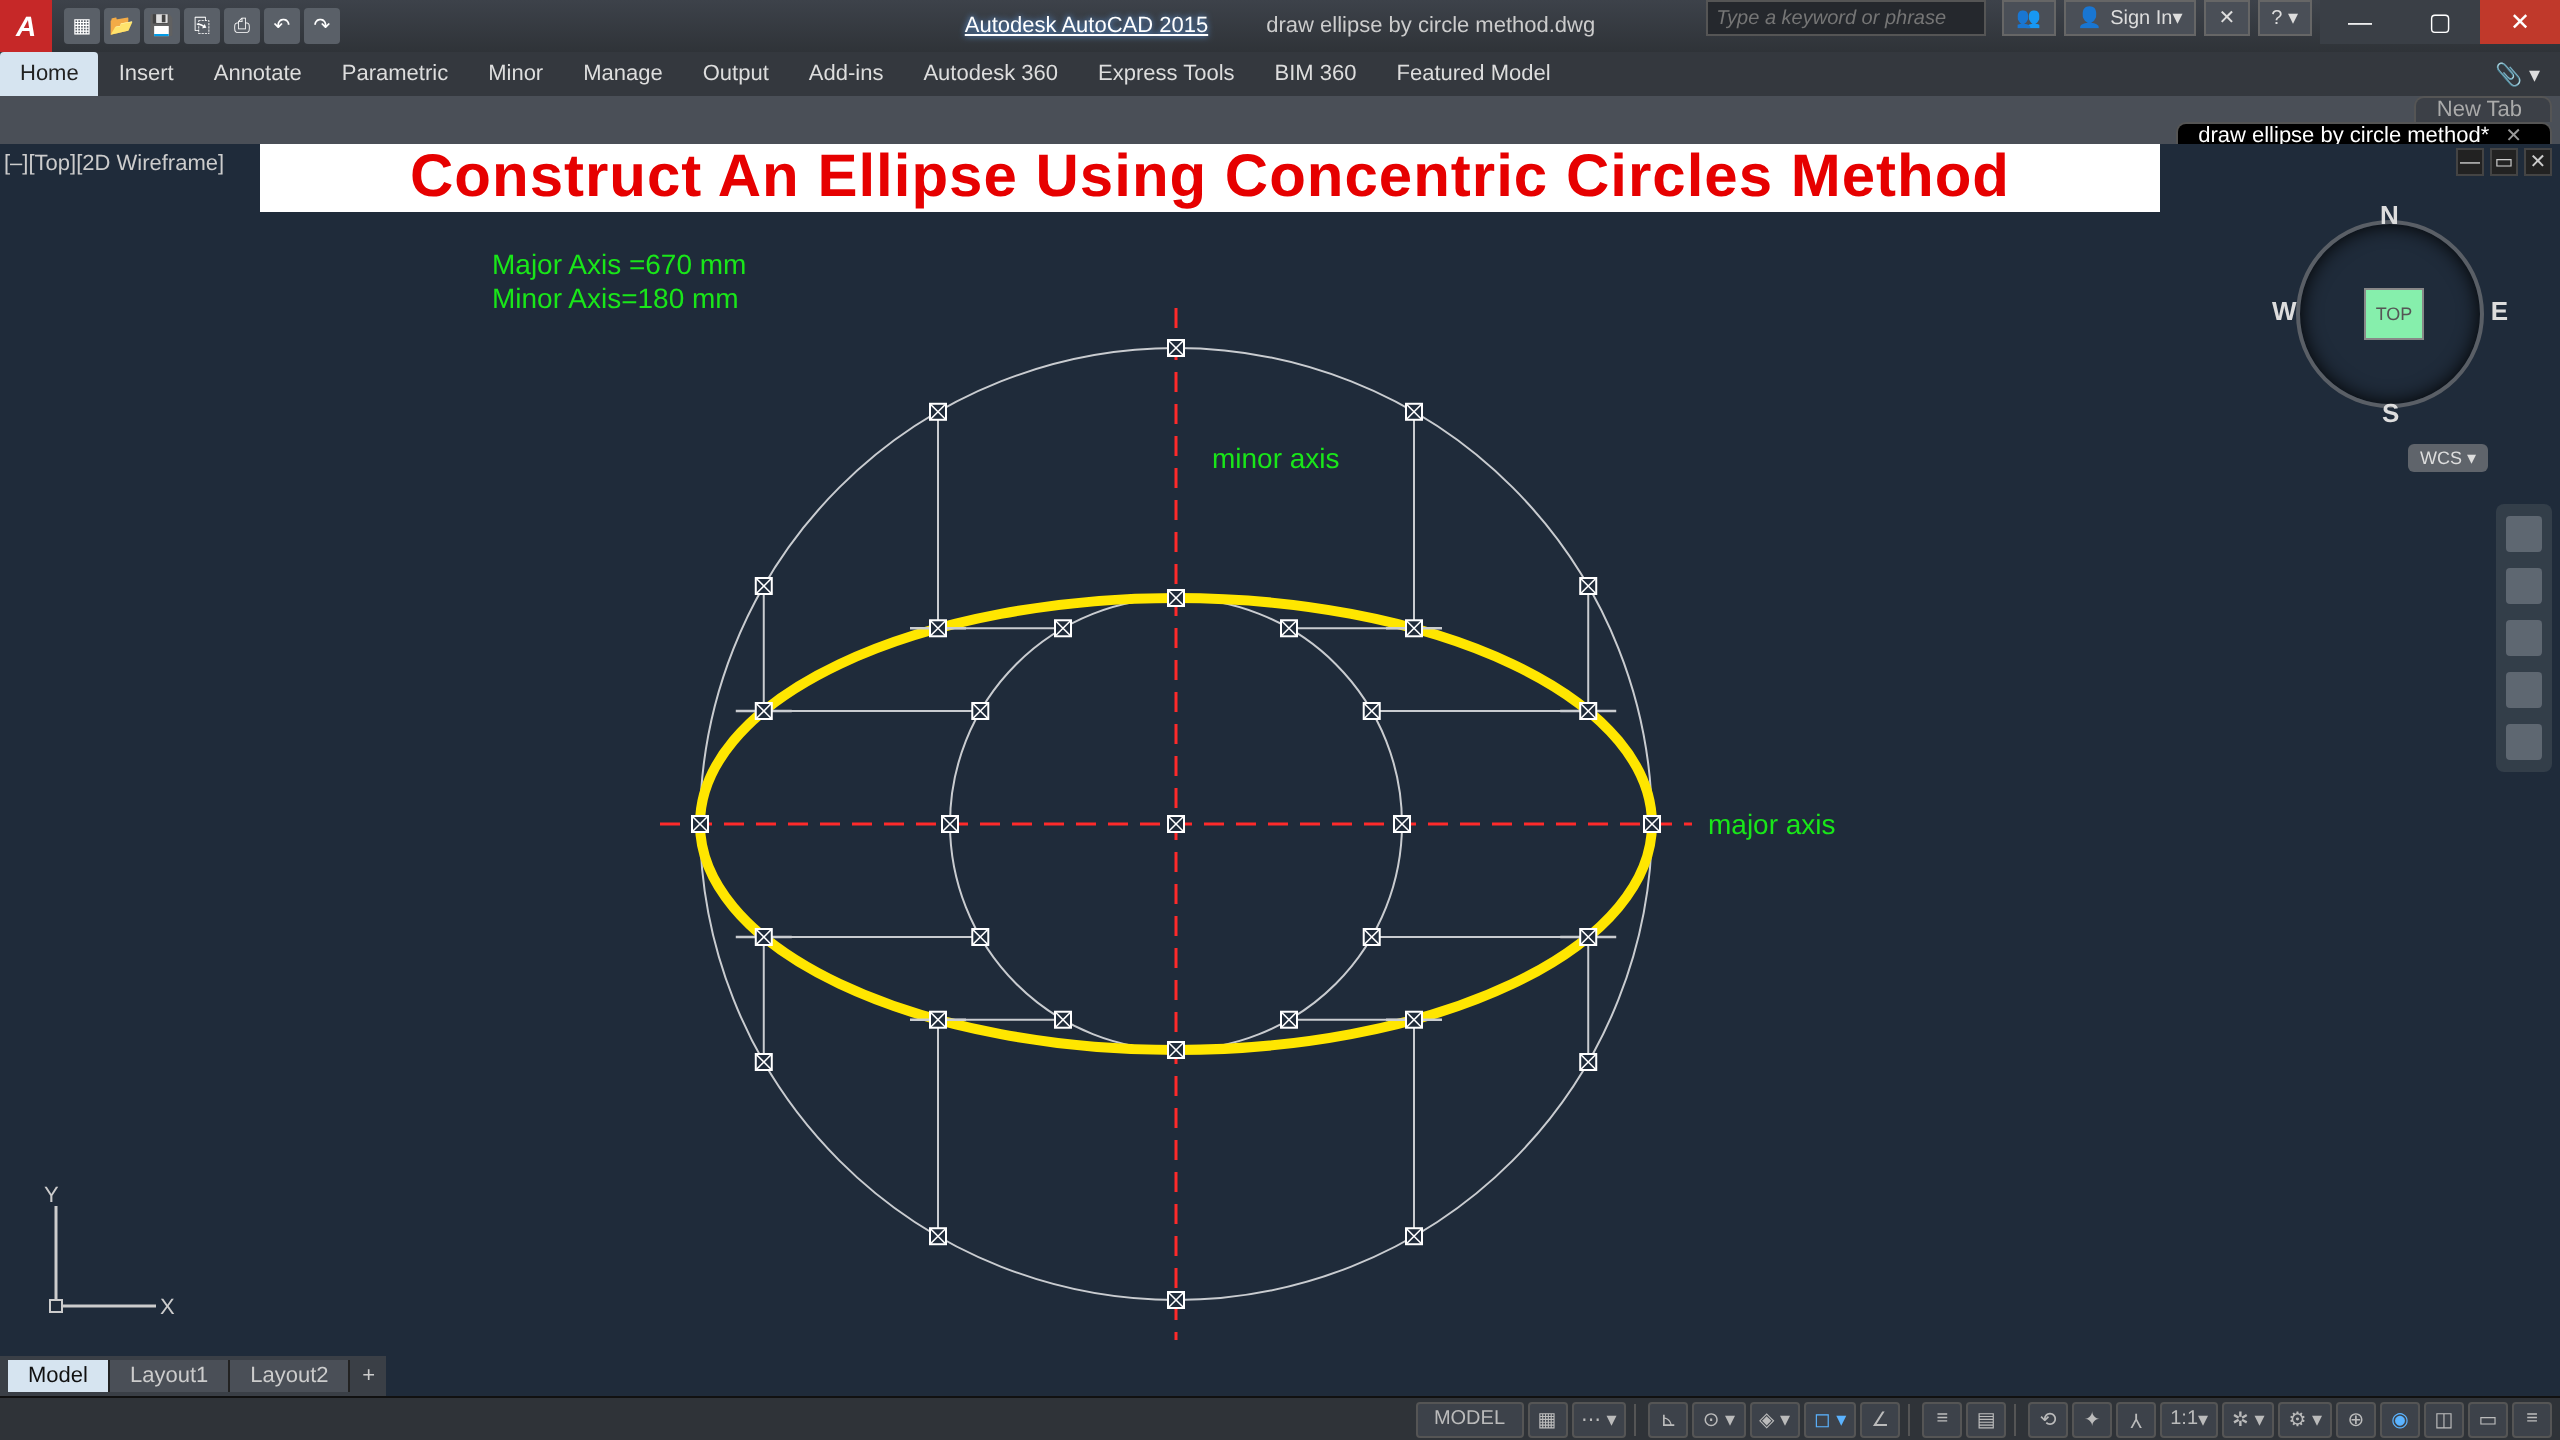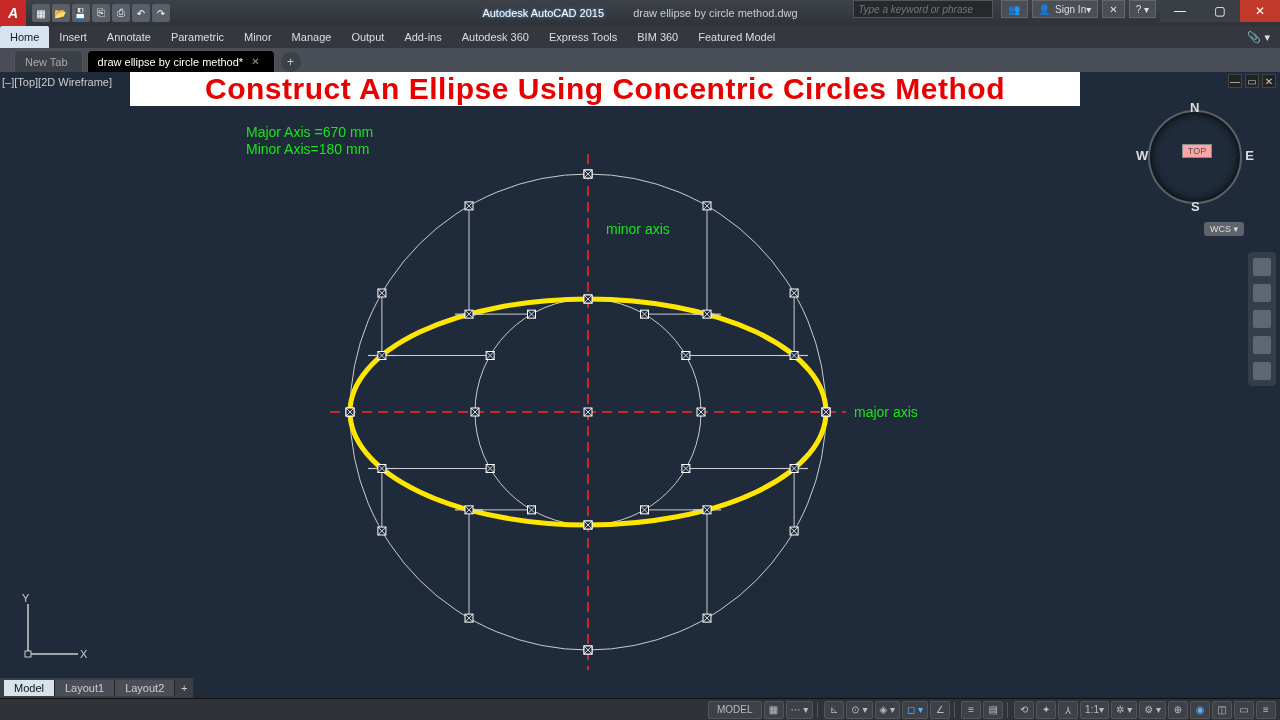--- a/index.html
+++ b/index.html
@@ -4,55 +4,55 @@
 <style>
 * { margin:0; padding:0; box-sizing:border-box; font-family:"Segoe UI",Arial,sans-serif; }
 body { width:1280px; height:720px; background:#1e2a38; overflow:hidden; position:relative; }
 
 
 .titlebar { height:26px; background:linear-gradient(#3d424a,#2f3338); display:flex; align-items:center; color:#ccc; font-size:11px; position:relative; }
 .logo { width:26px; height:26px; background:#c62828; display:flex; align-items:center; justify-content:center; color:#fff; font-weight:bold; font-size:14px; font-style:italic; }
 .qat { display:flex; gap:2px; padding:0 6px; align-items:center; }
 .qat .ic { width:18px; height:18px; background:#5a6068; border-radius:2px; display:flex; align-items:center; justify-content:center; font-size:10px; color:#fff; }
 .title-center { position:absolute; left:50%; transform:translateX(-50%); white-space:nowrap; }
-.title-center .app { color:#fff; text-shadow:0 0 3px #6af; }
+.title-center .app { color:#fff; text-shadow:0 0 3px #6af;text-decoration:underline; }
 .title-center .file { color:#ccc; margin-left:26px; }
 .title-right { position:absolute; right:0; display:flex; height:100%; }
 .search { width:140px; height:18px; background:#25282d; border:1px solid #555; color:#888; font-size:10px; font-style:italic; padding:0 4px; margin-right:8px; }
 .tag { height:18px; padding:0 6px; background:#4a4f57; border:1px solid #666; color:#ddd; font-size:10px; display:flex; align-items:center; margin-right:4px; }
 .winbtn { width:40px; height:22px; display:flex; align-items:center; justify-content:center; color:#fff; font-size:12px; }
 .winbtn.min{background:#3a3f46}.winbtn.max{background:#3a3f46}.winbtn.close{background:#c0392b}
 
 
 .menubar { height:22px; background:#34383e; display:flex; align-items:flex-start; font-size:11px; }
 .menubar .mi { padding:0 10px; height:100%; display:flex; align-items:center; color:#ddd; cursor:pointer; }
 .menubar .mi.active { background:#d6e4f0; color:#222; border-radius:2px 2px 0 0; }
 
 
-.filetabs { height:24px; background:#4a4f57; display:flex; align-items:flex-end; padding-left:14px; font-size:11px; }
+.filetabs { height:24px; background:#4a4f57; display:flex; align-items:flex-end; padding-left:14px; font-size:11px;flex-direction:column; }
 .filetabs .tab { height:22px; padding:0 14px 0 10px; background:#3c4047; color:#aaa; border-radius:5px 5px 0 0; display:flex; align-items:center; margin-right:4px; border:1px solid #555; border-bottom:none; position:relative; }
 .filetabs .tab.active { background:#000000; color:#fff; }
 .filetabs .tab .x { margin-left:8px; font-size:10px; color:#999; }
 .filetabs .plus { width:20px; height:20px; background:#3c4047; border-radius:10px; color:#ccc; display:flex; align-items:center; justify-content:center; font-size:12px; margin-left:2px; }
 
 
 .canvas { position:absolute; top:72px; left:0; right:0; bottom:22px; background:#1f2b3a; }
 .vplabel { position:absolute; top:4px; left:2px; color:#ccc; font-size:11px; }
 .vpctrl { position:absolute; top:2px; right:4px; display:flex; gap:3px; }
 .vpctrl div{width:14px;height:14px;background:#222;color:#ccc;font-size:10px;display:flex;align-items:center;justify-content:center;border:1px solid #444}
 
 .banner { position:absolute; top:0; left:130px; right:200px; background:#fff; text-align:center; }
 .banner span { color:#e60000; font-weight:bold; font-size:30px; letter-spacing:0.5px; }
 
 .axes-info { position:absolute; top:52px; left:246px; color:#19e619; font-size:14px; line-height:17px; }
 
 
 .compass { position:absolute; top:30px; right:30px; width:110px; height:110px; }
 .compass .ring{position:absolute;inset:8px;border:2px solid #5a5f66;border-radius:50%;box-shadow:inset 0 0 10px #000;}
-.compass .cube{position:absolute;top:42px;left:42px;width:30px;height:14px;background:#fca5a5;border:1px solid #888;color:#555;font-size:9px;display:flex;align-items:center;justify-content:center}
+.compass .cube{position:absolute;top:42px;left:42px;width:30px;height:26px;background:#86efac;border:1px solid #888;color:#555;font-size:9px;display:flex;align-items:center;justify-content:center}
 .compass .lbl{position:absolute;color:#ddd;font-size:13px;font-weight:bold}
 .compass .n{top:-2px;left:50px}.compass .s{bottom:-2px;left:51px}.compass .w{top:46px;left:-4px}.compass .e{top:46px;right:-4px}
 .wcs{position:absolute;top:150px;right:36px;background:#5f646b;color:#ddd;font-size:9px;padding:2px 6px;border-radius:3px}
 
 
 .navtools{position:absolute;top:180px;right:4px;width:28px;background:rgba(90,96,104,0.35);border-radius:4px;padding:6px 0;display:flex;flex-direction:column;align-items:center;gap:8px}
 .navtools div{width:18px;height:18px;opacity:0.5;background:#8a9099;border-radius:2px}
 
 
 .ucs{position:absolute;bottom:30px;left:18px;}

